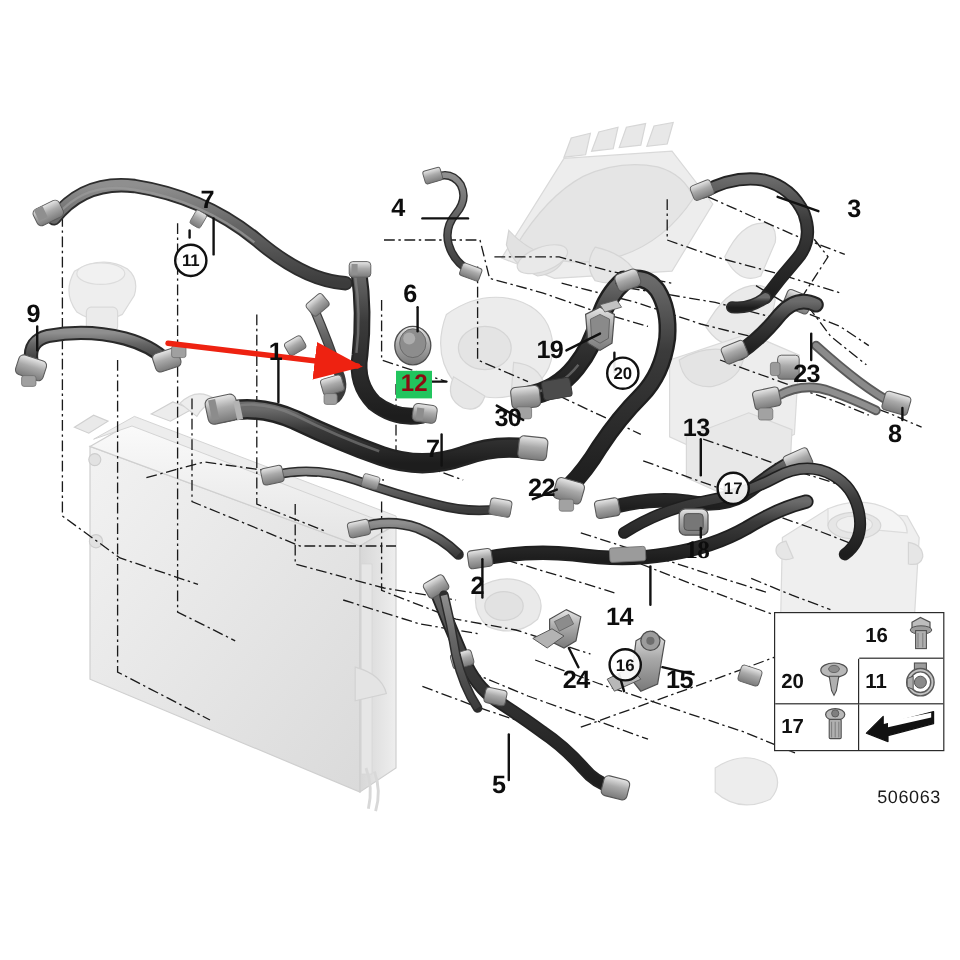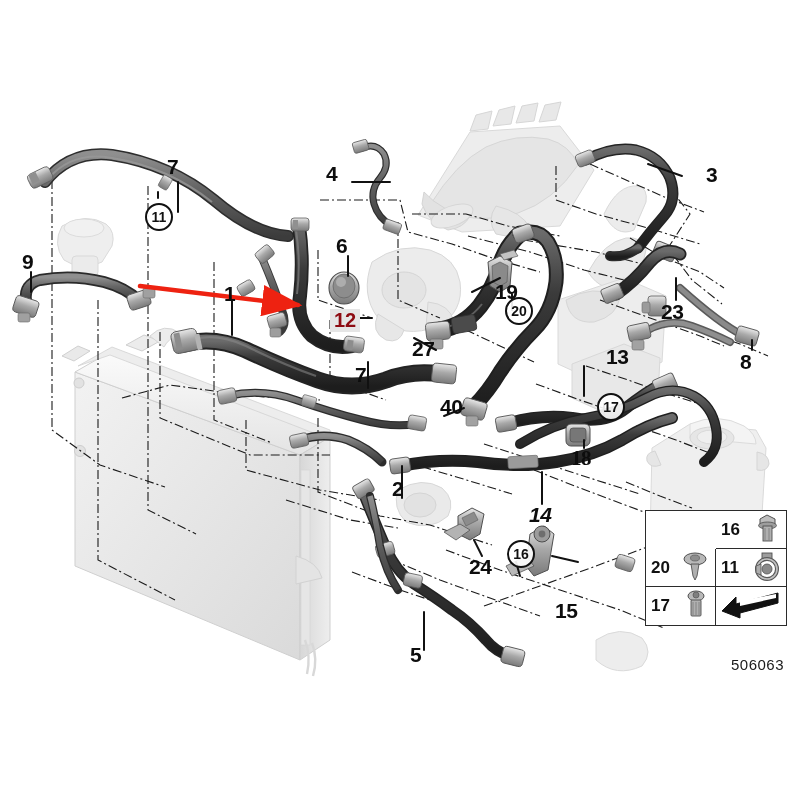--- a/index.html
+++ b/index.html
@@ -8,21 +8,21 @@
        font-family:"Liberation Sans","DejaVu Sans",sans-serif;}
   #stage{position:relative;width:800px;height:800px;background:#fff;}
   svg.layer{position:absolute;left:0;top:0;width:800px;height:800px;}
   .lbl{position:absolute;font-weight:bold;font-size:21px;color:#0d0d0d;
        font-family:"Liberation Sans","DejaVu Sans",sans-serif;
        line-height:1;letter-spacing:-0.5px;user-select:none;white-space:nowrap;}
   .circ{position:absolute;width:24px;height:24px;border:2px solid #111;
         border-radius:50%;display:flex;align-items:center;justify-content:center;
         font-size:14px;font-weight:bold;color:#111;background:rgba(255,255,255,0.9);
         font-family:"Liberation Sans","DejaVu Sans",sans-serif;}
-  .hl{position:absolute;background:#e5e5e5;color:#8d0b12;font-weight:bold;
+  .hl{position:absolute;background:#22c55e;color:#8d0b12;font-weight:bold;
       font-size:20px;padding:1px 4px 2px 4px;line-height:1;}
   .legend{position:absolute;border:1px solid #2b2b2b;background:#fff;
           display:grid;grid-template-columns:70px 70px;grid-template-rows:38px 38px 38px;}
   .lcell{border-right:1px solid #2b2b2b;border-bottom:1px solid #2b2b2b;
          position:relative;display:flex;align-items:center;}
   .lcell.c2{border-right:none;}
   .lcell.r3{border-bottom:none;}
   .lcell.empty{border-right:none;border-bottom:none;background:transparent;}
   .lcell .n{font-size:17px;font-weight:bold;color:#111;margin-left:5px;}
   .lcell .g{position:absolute;right:4px;top:50%;transform:translateY(-50%);}
@@ -460,27 +460,27 @@
   <div class="lbl" style="left:224px;top:283px;">1</div>
   <div class="lbl" style="left:392px;top:478px;">2</div>
   <div class="lbl" style="left:706px;top:164px;">3</div>
   <div class="lbl" style="left:326px;top:163px;">4</div>
   <div class="lbl" style="left:410px;top:644px;">5</div>
   <div class="lbl" style="left:336px;top:235px;">6</div>
   <div class="lbl" style="left:355px;top:364px;">7</div>
   <div class="lbl" style="left:740px;top:351px;">8</div>
   <div class="lbl" style="left:22px;top:251px;">9</div>
   <div class="lbl" style="left:167px;top:156px;">7</div>
-  <div class="lbl" style="left:569px;top:346px;margin-left:37px;">13</div>
-  <div class="lbl" style="left:529px;top:504px;font-style:italic;">14</div>
-  <div class="lbl" style="left:555px;top:556px;margin-top:44px;">15</div>
+  <div class="lbl" style="left:569px;top:346px;">13</div>
+  <div class="lbl" style="left:505px;top:504px;">14</div>
+  <div class="lbl" style="left:555px;top:556px;">15</div>
   <div class="lbl" style="left:571px;top:448px;font-family:Liberation Serif, serif;">18</div>
-  <div class="lbl" style="left:447px;top:281px;margin-left:48px;">19</div>
-  <div class="lbl" style="left:412px;top:338px;">27</div>
-  <div class="lbl" style="left:440px;top:396px;">40</div>
+  <div class="lbl" style="left:447px;top:281px;">19</div>
+  <div class="lbl" style="left:412px;top:338px;">30</div>
+  <div class="lbl" style="left:440px;top:396px;">22</div>
   <div class="lbl" style="left:661px;top:301px;">23</div>
   <div class="lbl" style="left:469px;top:556px;text-align:center;">24</div>
 
   <div class="circ" style="left:145px;top:203px;">
     <span>11</span>
   </div>
   <div class="circ" style="left:597px;top:393px;">
     <span>17</span>
   </div>
   <div class="circ" style="left:505px;top:297px;">

